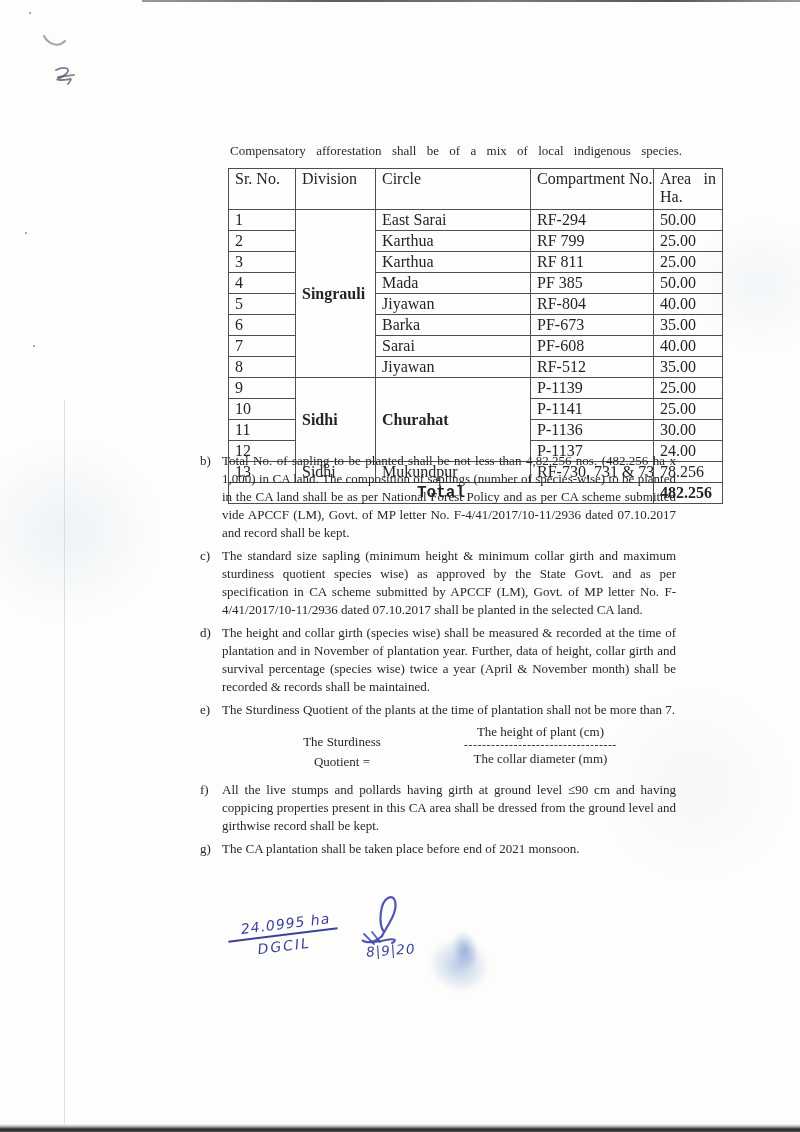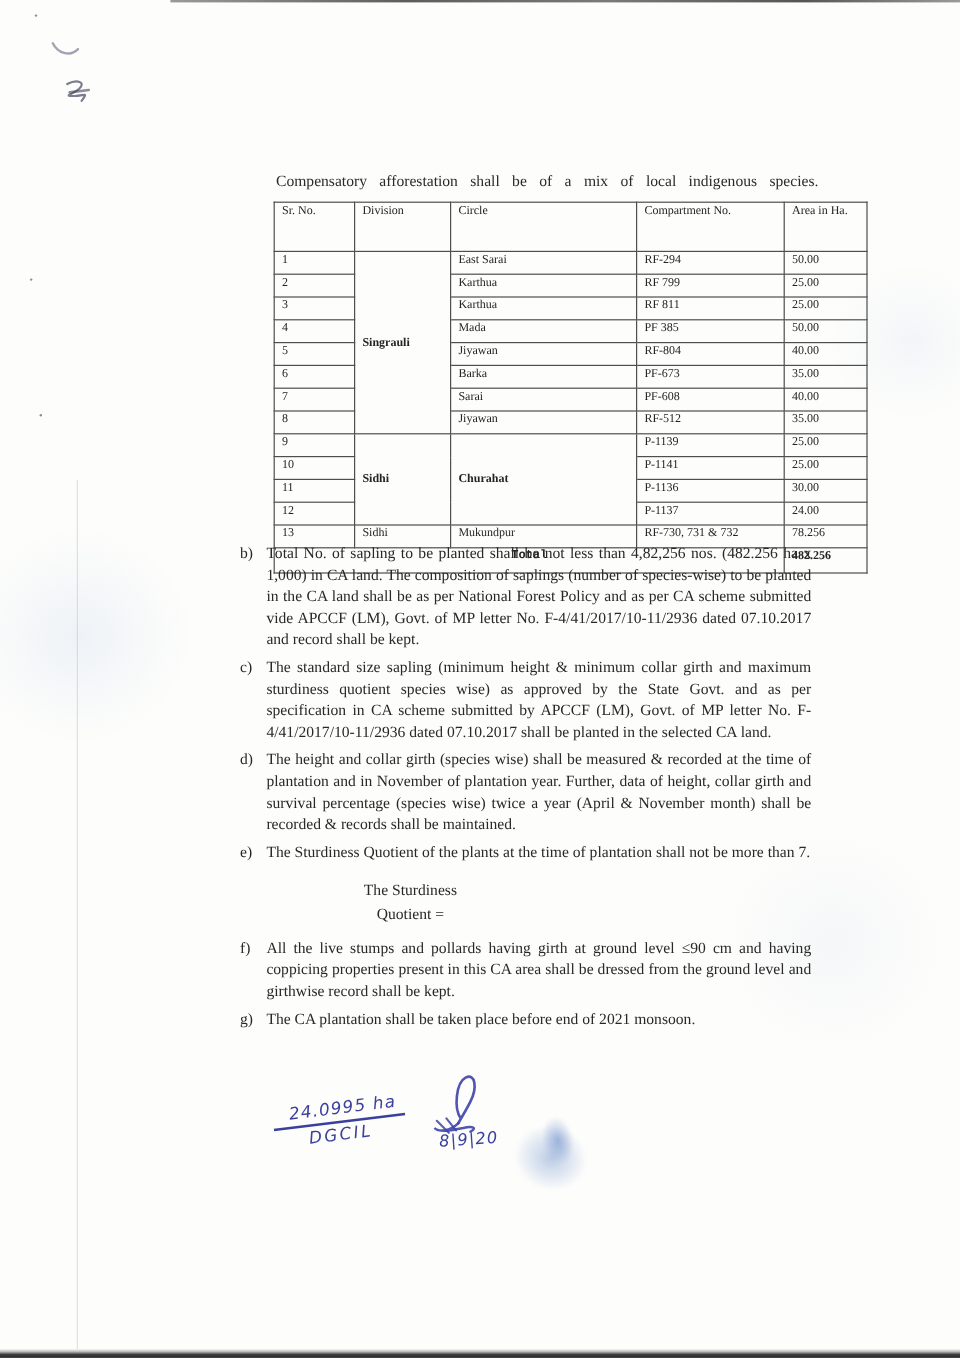--- a/index.html
+++ b/index.html
@@ -25,21 +25,21 @@
     background:radial-gradient(closest-side,rgba(150,175,215,0.08),rgba(150,175,215,0));}
   .speck{position:absolute;background:#8a8a99;border-radius:50%;}
 
   
   .intro{position:absolute;left:230px;top:142px;width:452px;
     font-size:13px;line-height:18.5px;color:#2a2a2a;}
   .intro .jline{text-align:justify;text-align-last:justify;}
 
   
   table.ca{position:absolute;left:228px;top:168px;border-collapse:collapse;
-    table-layout:fixed;width:494px;font-size:10px;color:#242424;}
+    table-layout:fixed;width:494px;font-size:16px;color:#242424;}
   table.ca th,table.ca td{border:1px solid #4e4e4e;padding:1px 6px;
     vertical-align:top;overflow:hidden;white-space:nowrap;}
   table.ca th{font-weight:normal;text-align:left;height:38px;}
   table.ca th.area-h{text-align:justify;white-space:normal;text-align-last:auto;}
   table.ca td{height:16px;}
   table.ca td.mid{vertical-align:middle;font-weight:bold;}
   table.ca tr.total-row td{font-weight:bold;height:18px;}
   table.ca td.total-label{text-align:center;font-family:Liberation Mono, monospace;}
   .col-sr{width:67px;} .col-div{width:80px;} .col-circle{width:155px;}
   .col-comp{width:123px;} .col-area{width:69px;}
@@ -217,20 +217,25 @@
   <div class="para">
     <span class="plabel">e)</span>
     <p class="ptext">The Sturdiness Quotient of the plants at the time of plantation shall not be more than 7.</p>
   </div>
 
   <div class="formula">
     <div class="f-lhs">
       <div>The Sturdiness</div>
       <div>Quotient =</div>
     </div>
+    <div class="f-rhs">
+      <div>The height of plant (cm)</div>
+      <div class="f-dash">----------------------------------</div>
+      <div>The collar diameter (mm)</div>
+    </div>
   </div>
 
   <div class="para" style="margin-top:8px;">
     <span class="plabel">f)</span>
     <p class="ptext">All the live stumps and pollards having girth at ground level ≤90 cm and having coppicing properties present in this CA area shall be dressed from the ground level and girthwise record shall be kept.</p>
   </div>
   <div class="para">
     <span class="plabel">g)</span>
     <p class="ptext">The CA plantation shall be taken place before end of 2021 monsoon.</p>
   </div>

